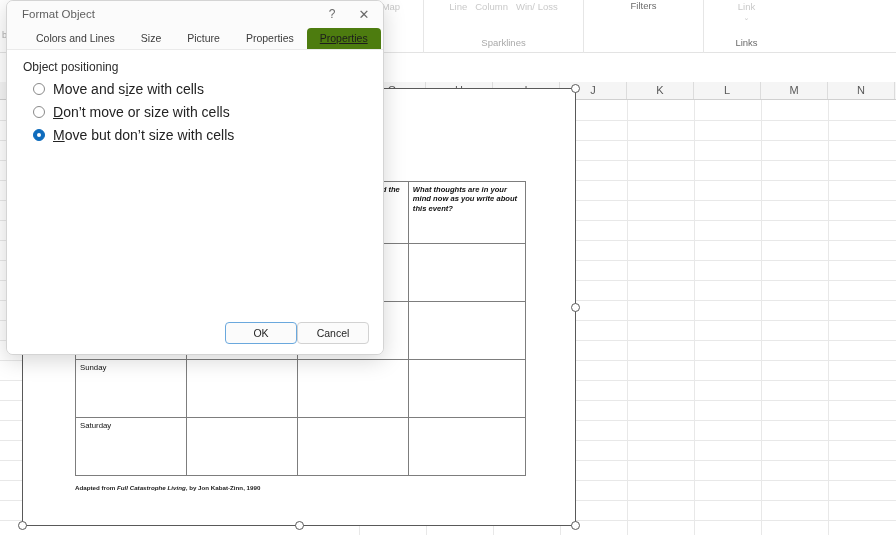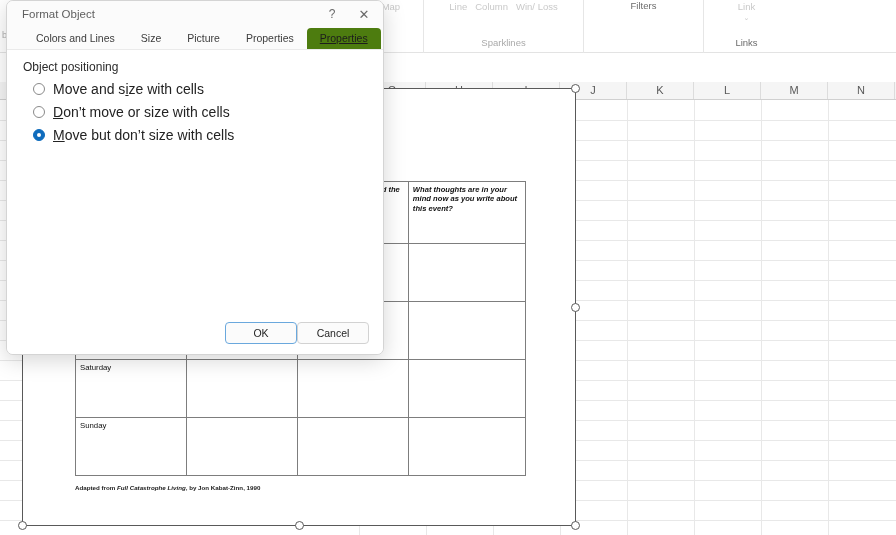--- a/index.html
+++ b/index.html
@@ -519,27 +519,27 @@
       <td></td>
       <td></td>
     </tr>
     <tr>
       <td class="day"></td>
       <td></td>
       <td></td>
       <td></td>
     </tr>
     <tr>
-      <td class="day">Saturday</td>
+      <td class="day">Sunday</td>
       <td></td>
       <td></td>
       <td></td>
     </tr>
     <tr>
-      <td class="day">Sunday</td>
+      <td class="day">Saturday</td>
       <td></td>
       <td></td>
       <td></td>
     </tr>
   </tbody>
     </table>
 
   <div class="cal-credit">
     <span>Adapted from </span><i>Full Catastrophe Living</i><span>, by Jon Kabat-Zinn, 1990</span>
   </div>

